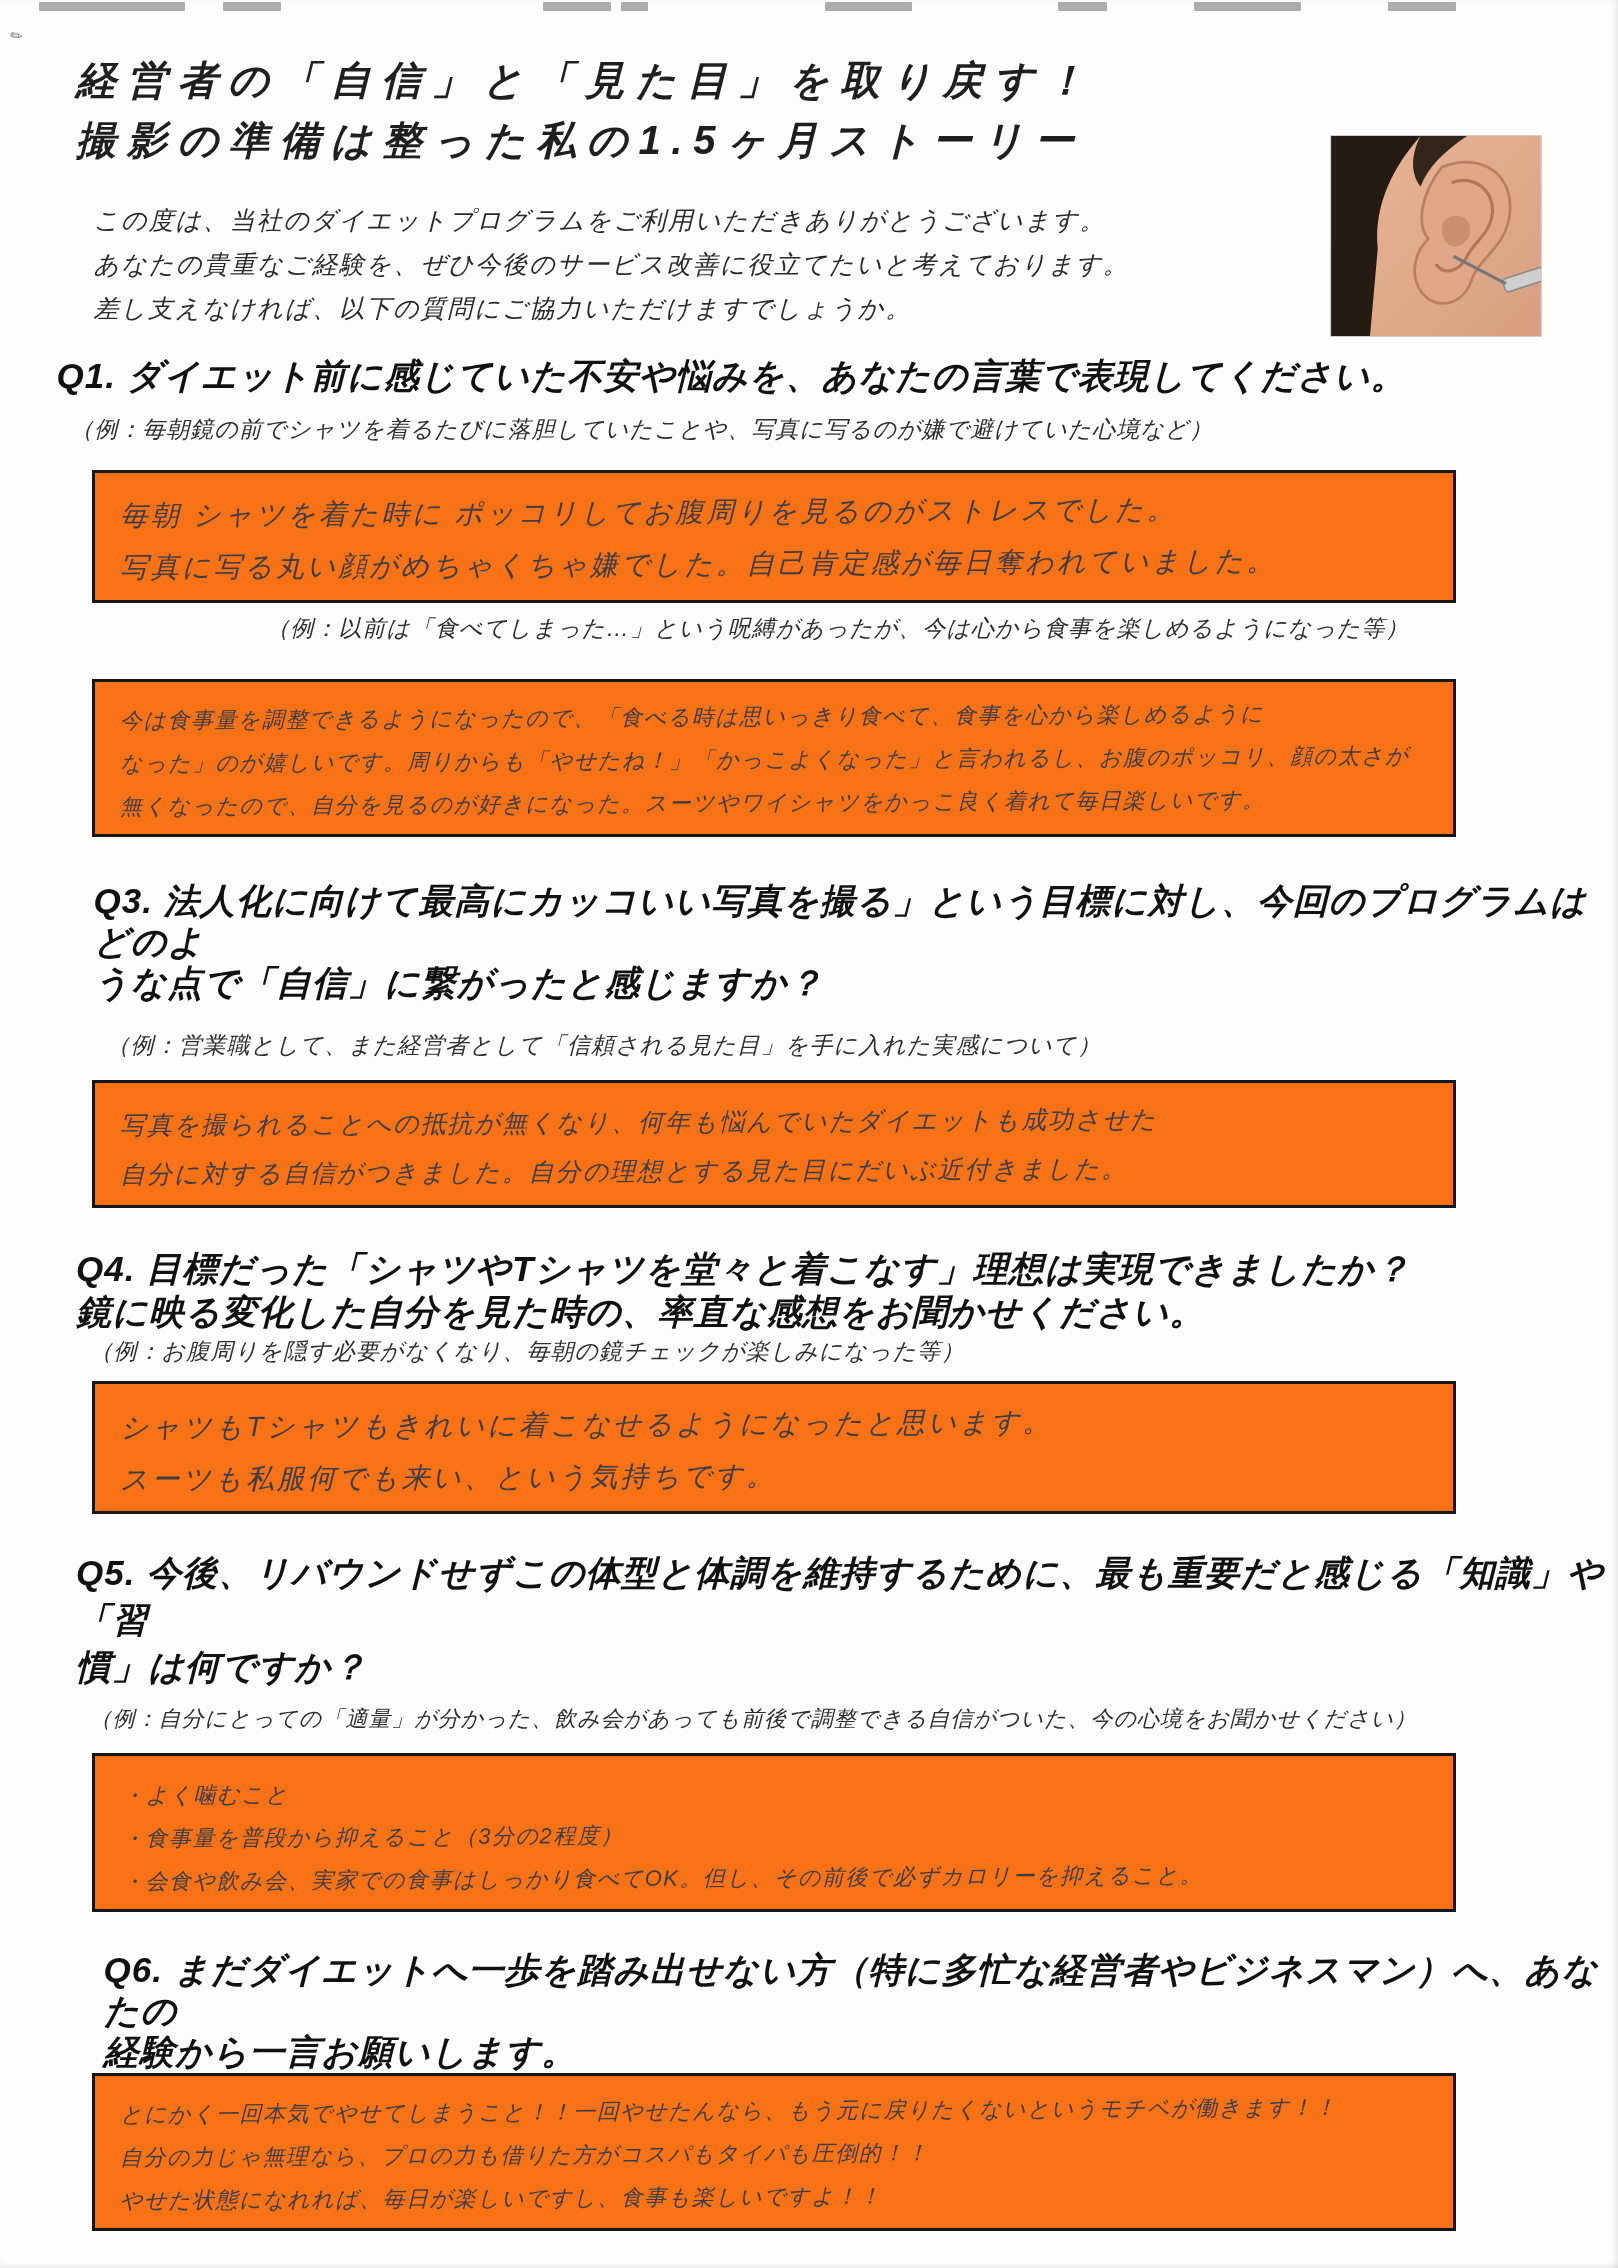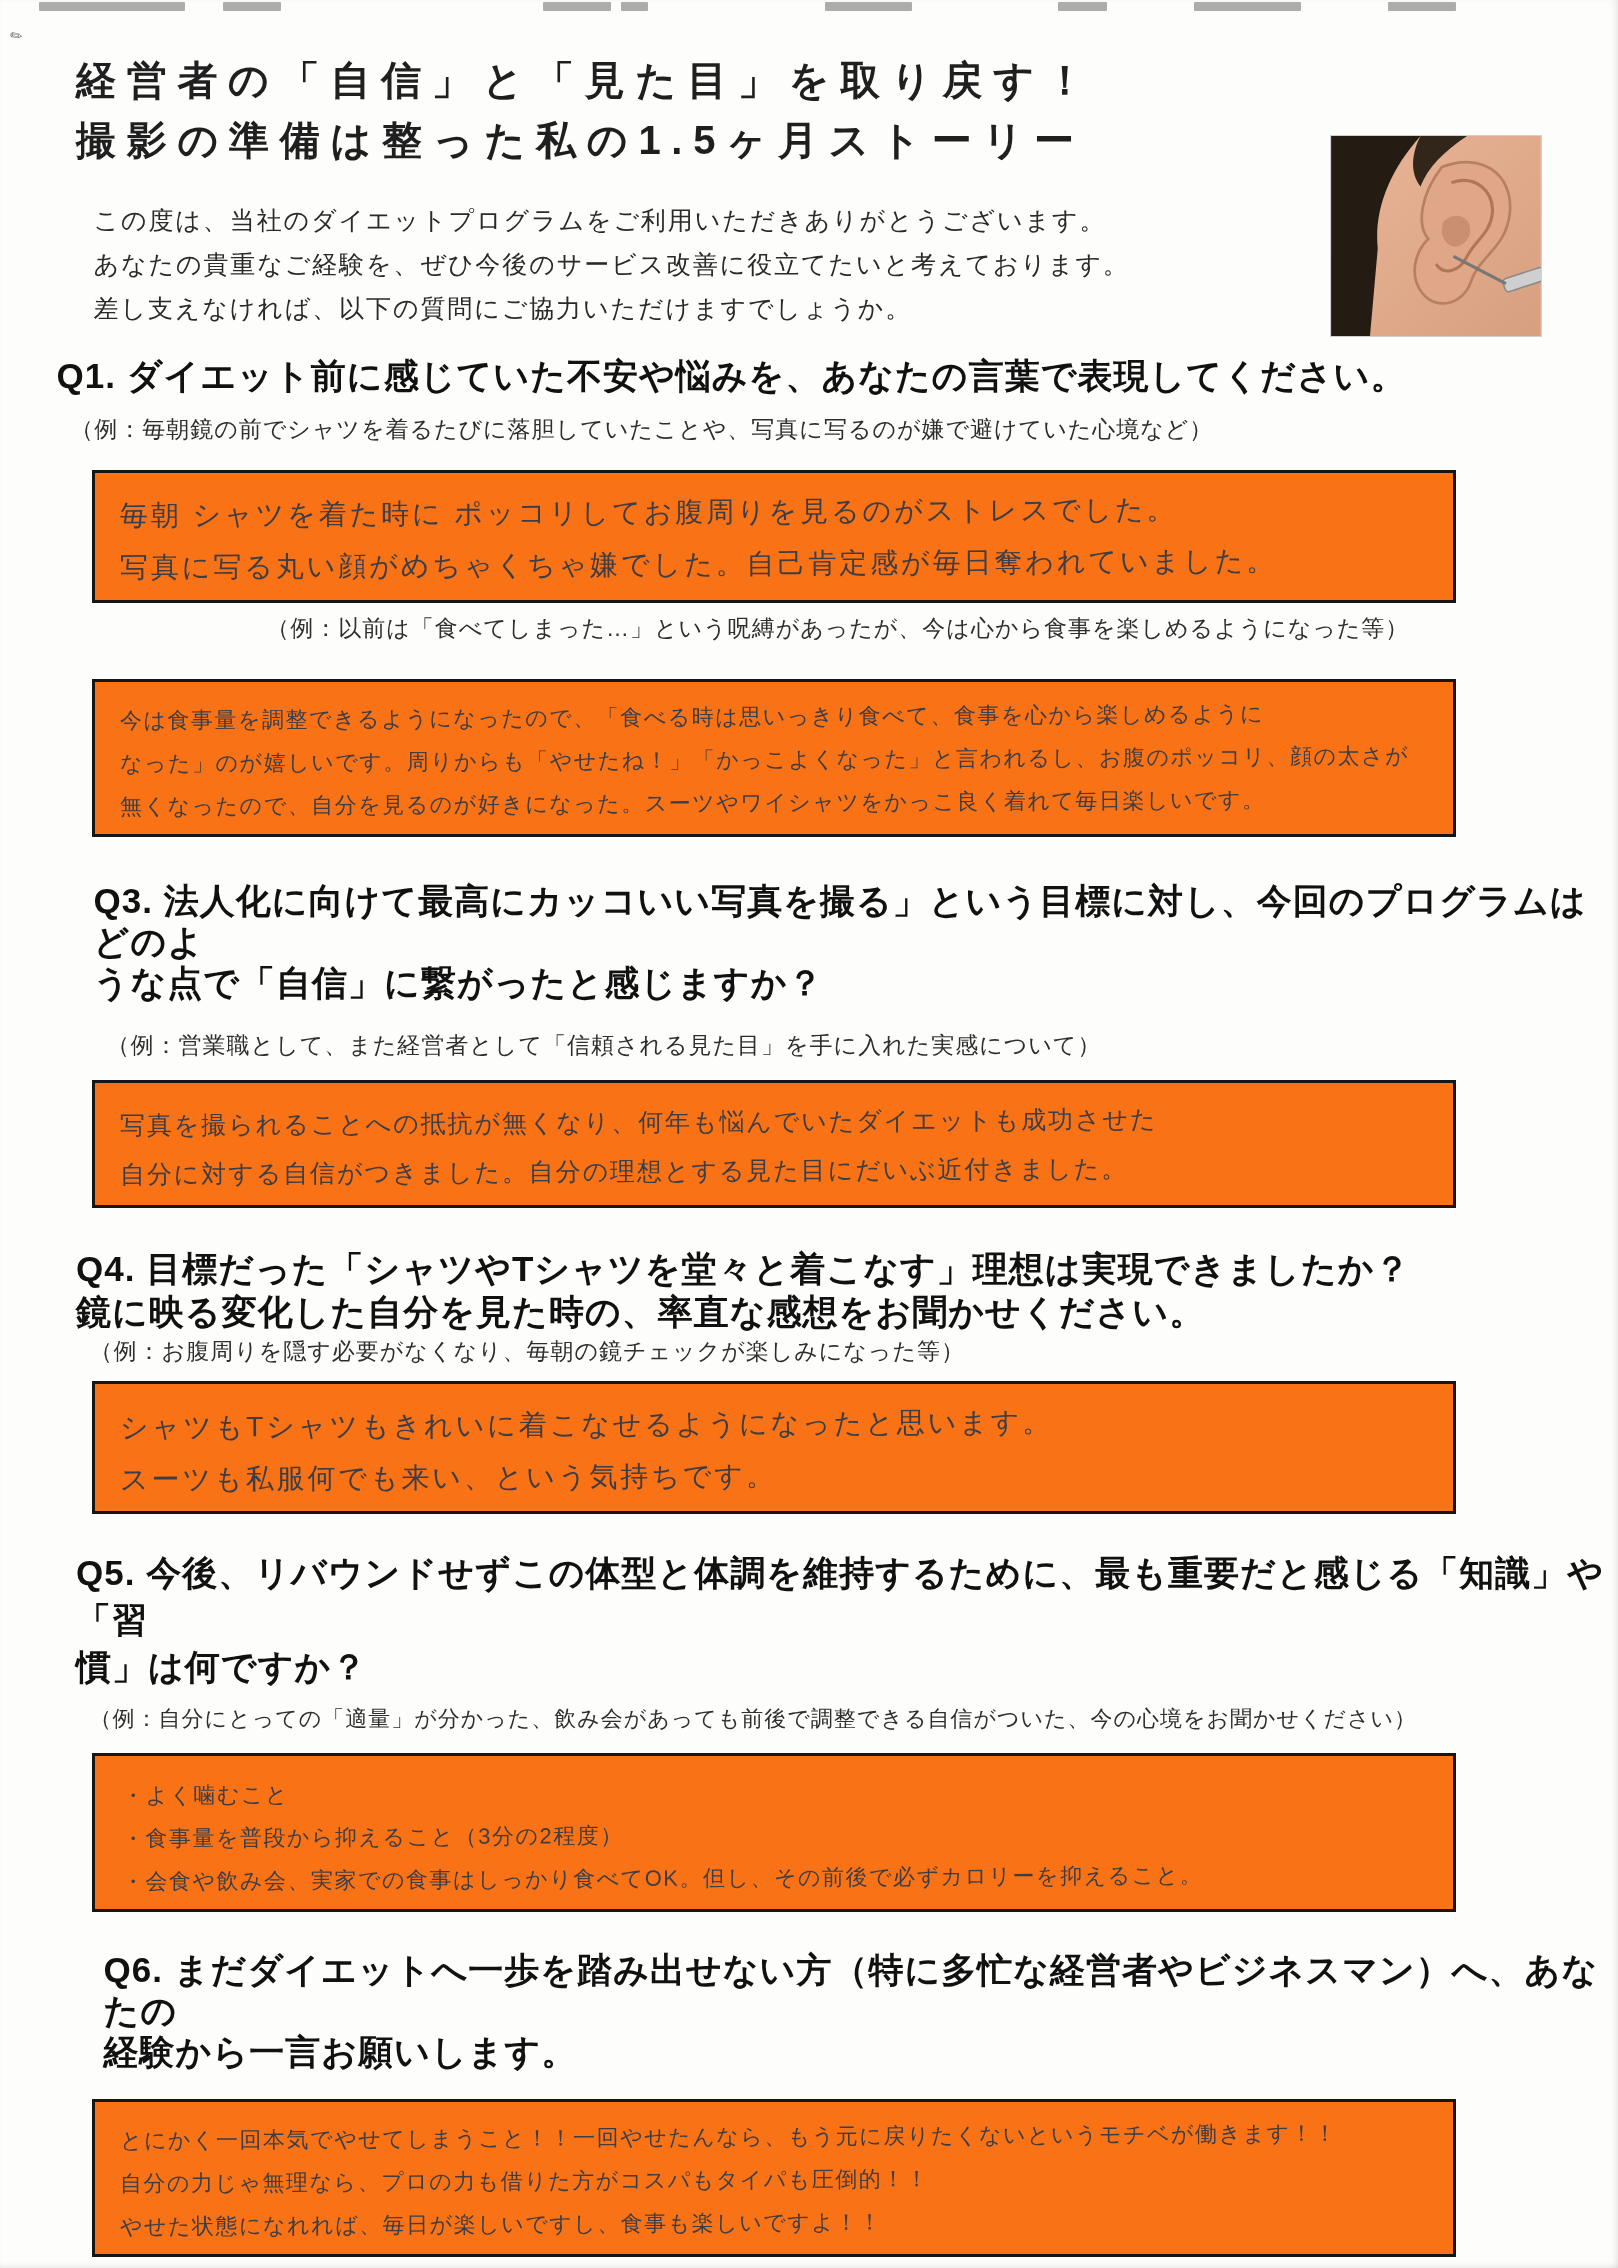--- a/index.html
+++ b/index.html
@@ -11,21 +11,21 @@
     font-family:"Liberation Sans","DejaVu Sans",sans-serif;
     color:#222;
     overflow:hidden;
     box-shadow:inset -5.8px 0 9.7px -5.8px rgba(0,0,0,.18), inset 0 -5.8px 9.7px -5.8px rgba(0,0,0,.12);
   }
   
   .scan-top{position:absolute;top:1.9px;left:0;width:100%;height:13.6px;}
   .scan-top i{position:absolute;top:0;height:8.7px;background:#6a6a6a;opacity:.55;border-radius:1px;}
   .scan-mark{position:absolute;top:27px;left:9.7px;font-size:14.6px;color:#777;transform:rotate(-35deg);}
 
-  .content{padding:50px 0 0 76px;}
+  .content{padding:50px 0 0 76px;font-style:italic;}
 
   .title{font-size:40px;font-weight:bold;color:#1f1f1f;letter-spacing:10.7px;line-height:60px;}
   .intro{margin-top:28px;margin-left:17.5px;font-size:25px;line-height:44px;color:#2a2a2a;letter-spacing:1.9px;}
 
   .qblock{margin-left:-19.4px;}
   .qhead{font-weight:bold;color:#111;font-size:35px;letter-spacing:1px;}
   .qexample{color:#2e2e2e;font-size:23px;letter-spacing:1px;}
 
   .answer-box{
     border:3.9px solid #161616;
@@ -59,21 +59,21 @@
   .mt-q3h{margin-top:43px;margin-left:37px;line-height:41px;}
   .mt-ex3{margin-top:27px;margin-left:50px;}
   .mt-box3{margin-top:19.4px;margin-left:35px;}
   .mt-q4h{margin-top:39px;margin-left:19.4px;line-height:43px;}
   .mt-ex4{margin-top:3.9px;margin-left:33px;}
   .mt-box4{margin-top:13.6px;margin-left:35px;}
   .mt-q5h{margin-top:35px;margin-left:19.4px;line-height:47px;}
   .mt-ex5{margin-top:13.6px;margin-left:33px;font-size:22px;}
   .mt-box5{margin-top:19.4px;margin-left:35px;padding-left:27px;}
   .mt-q6h{margin-top:37px;margin-left:47px;line-height:41px;}
-  .mt-box6{margin-top:27px;margin-left:35px;}
+  .mt-box6{margin-top:1px;margin-left:35px;}
 </style>
 </head>
 <body>
 
 <div class="page">
 
   <div class="scan-top">
     <i style="left:39px;width:146px;"></i>
       <i style="left:223px;width:58px;"></i>
     <i style="left:543px;width:68px;"></i>

